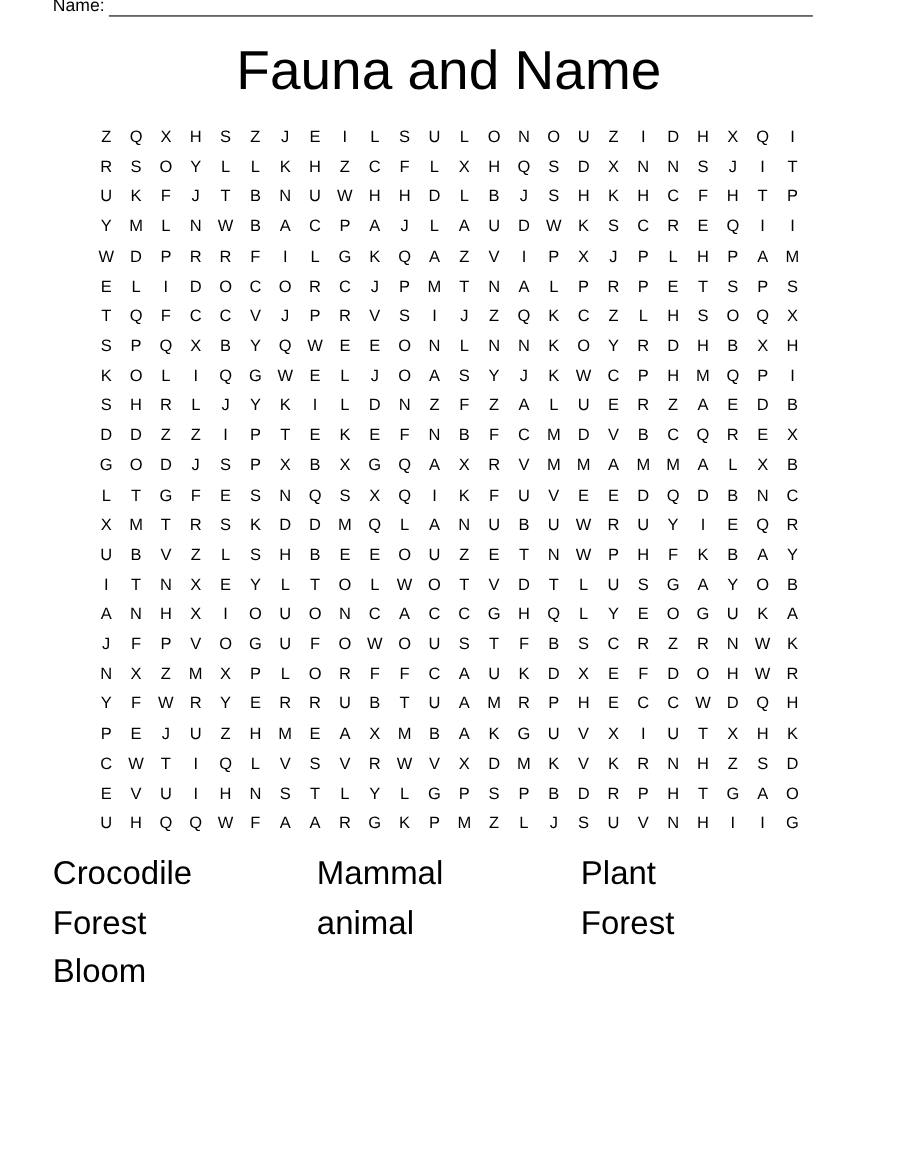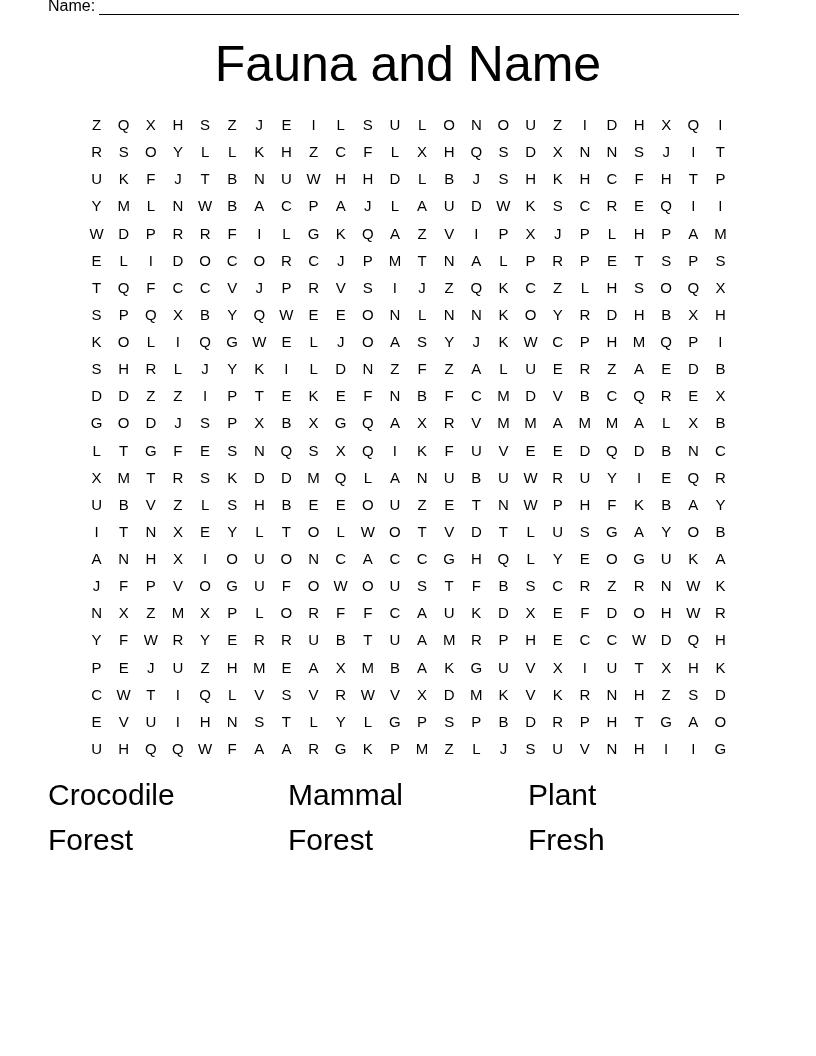--- a/index.html
+++ b/index.html
@@ -598,15 +598,16 @@
     <span class="cell">I</span>
     <span class="cell">I</span>
     <span class="cell">G</span>
   </div>
 
 <div class="words" id="words">
     <div class="word">Crocodile</div>
     <div class="word">Mammal</div>
     <div class="word">Plant</div>
     <div class="word">Forest</div>
+    <div class="word">animal</div>
     <div class="word">Forest</div>
-    <div class="word">Fresh</div>
+    <div class="word">Bloom</div>
   </div>
 
 </body></html>

